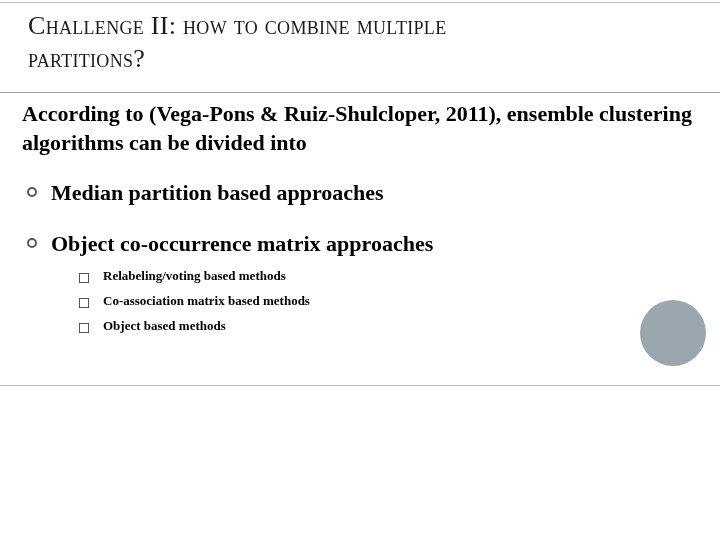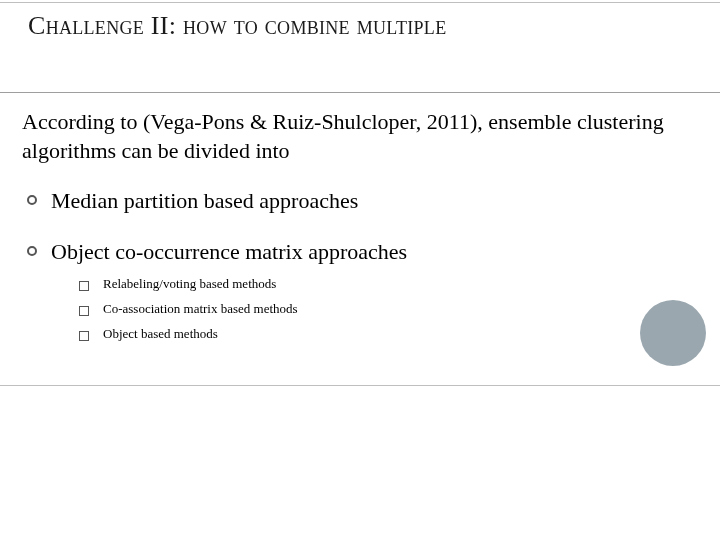--- a/index.html
+++ b/index.html
@@ -45,25 +45,26 @@
   .hr-full {
     position: absolute;
     top: 92px;
     left: 0;
     right: 0;
     height: 1px;
     background: #9e9e9e;
   }
   .body {
     position: absolute;
-    top: 108px;
+    top: 100px;
     left: 22px;
     right: 28px;
     font-size: 22px;
     line-height: 1.3;
+    font-weight: bold;
   }
   .intro {
     margin-bottom: 22px;
   }
   ul.L1 {
     list-style: none;
     margin: 1px;
     padding: 0;
   }
   ul.L1 > li {
@@ -125,20 +126,21 @@
   }
 </style>
 </head>
 <body>
 
 <div class="slide">
   <div class="top-rule"></div>
 
   <div class="title-block">
     <div class="line1">Challenge II: how to combine multiple</div>
+    <div class="line2">partitions?</div>
   </div>
 
   <div class="hr-full"></div>
 
   <div class="body">
     <div class="intro">According to (Vega-Pons &amp; Ruiz-Shulcloper, 2011), ensemble clustering algorithms can be divided into</div>
 
     <ul class="L1">
       <li>
         <span>Median partition based approaches</span>

